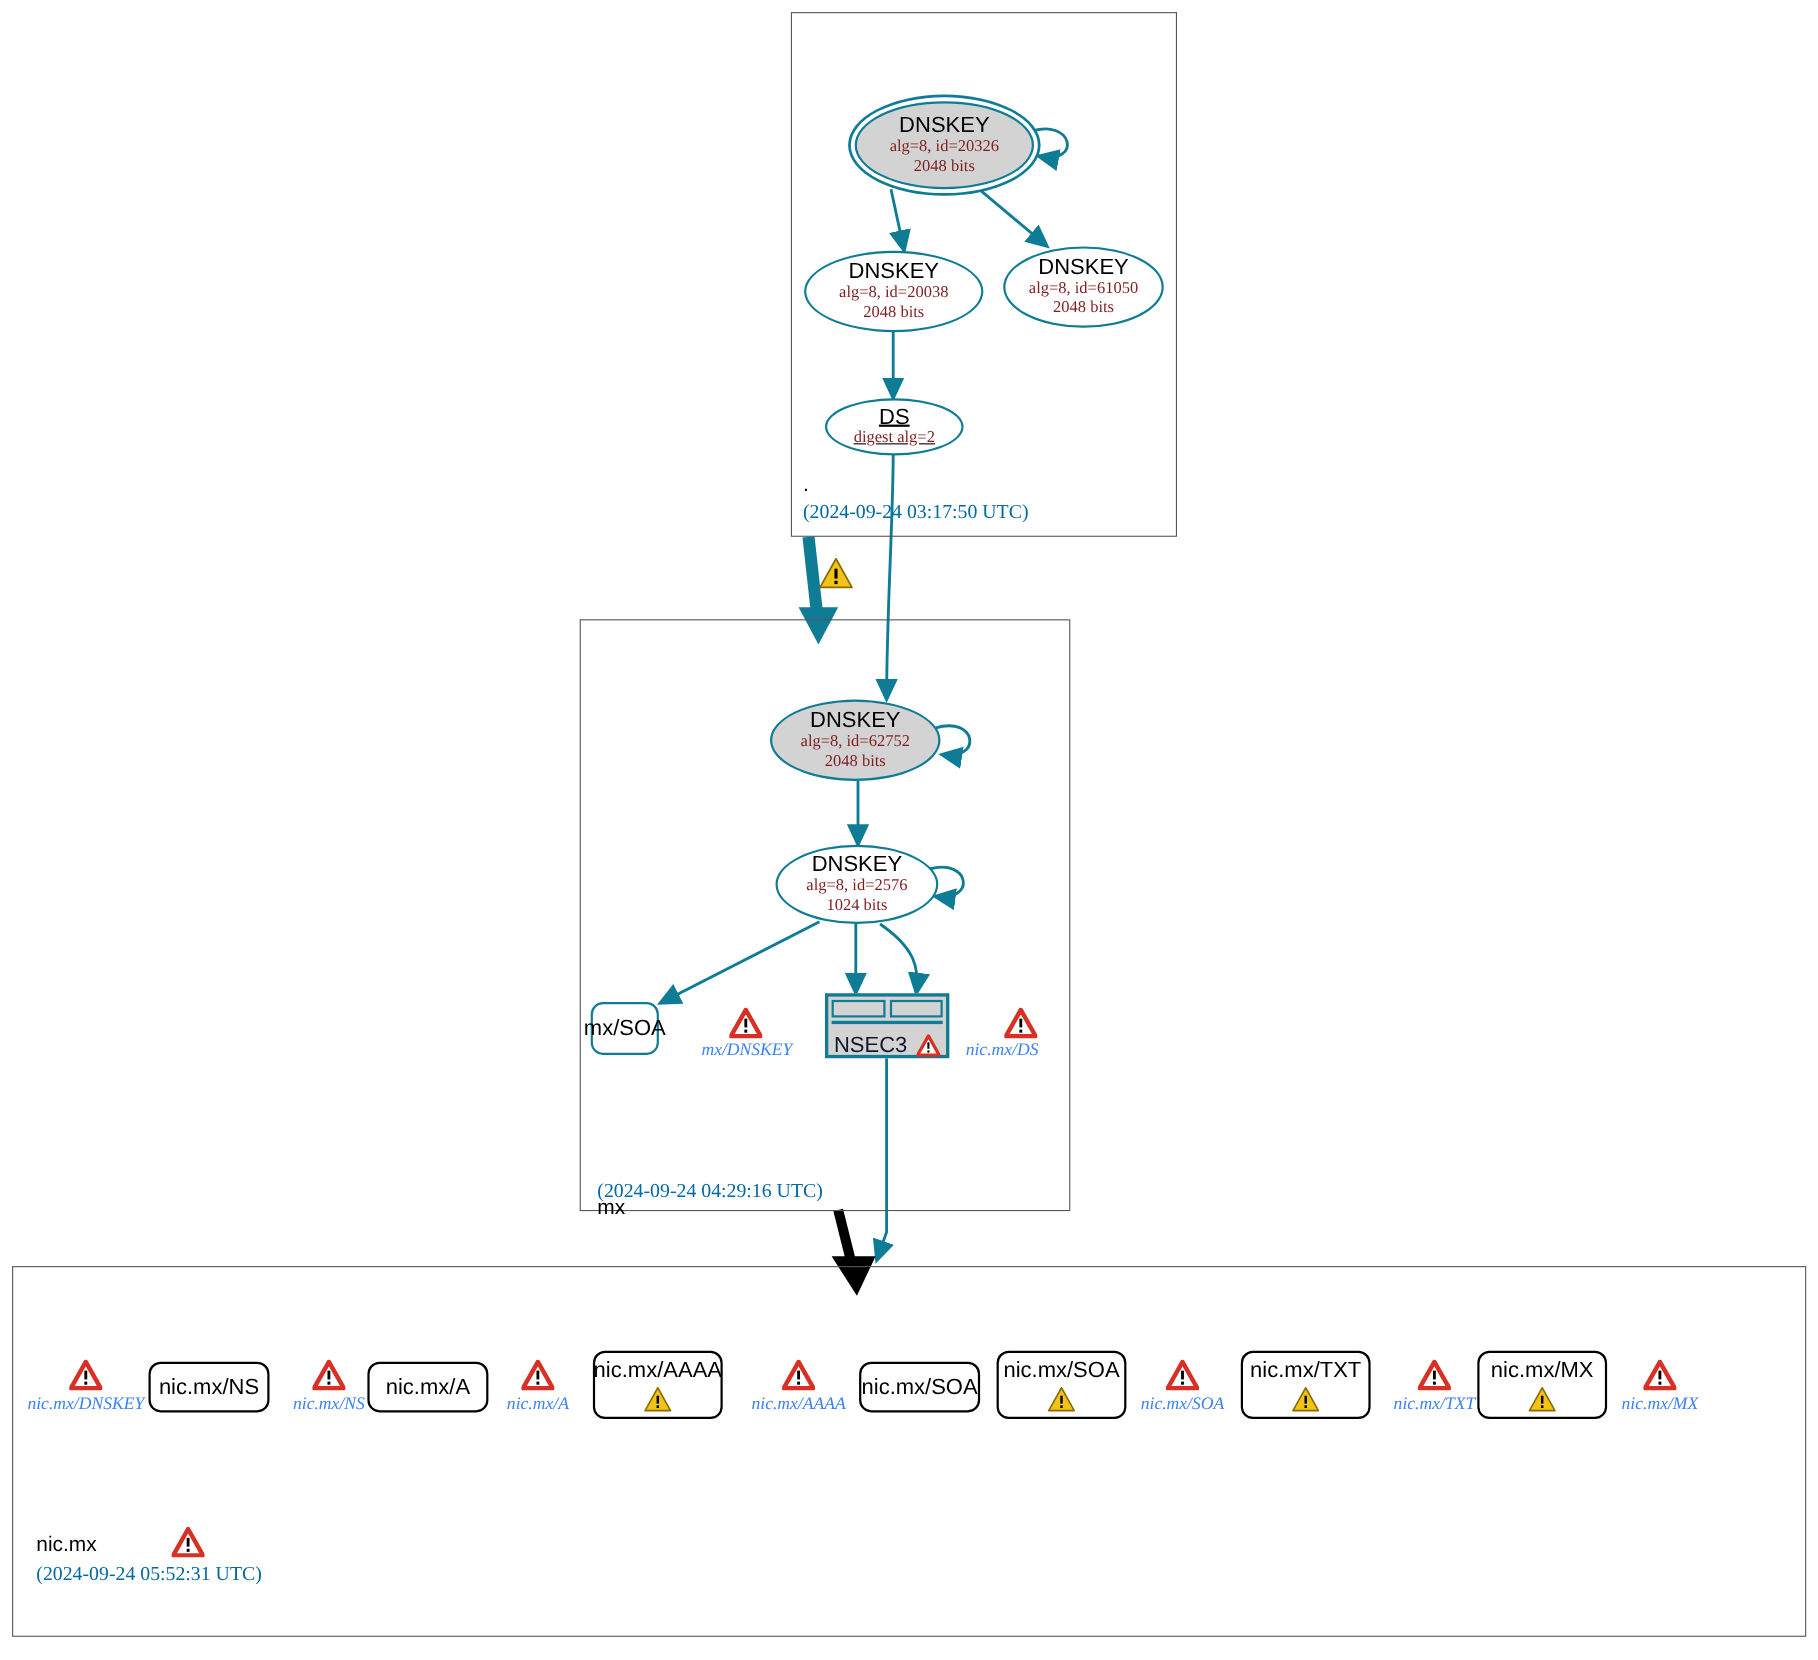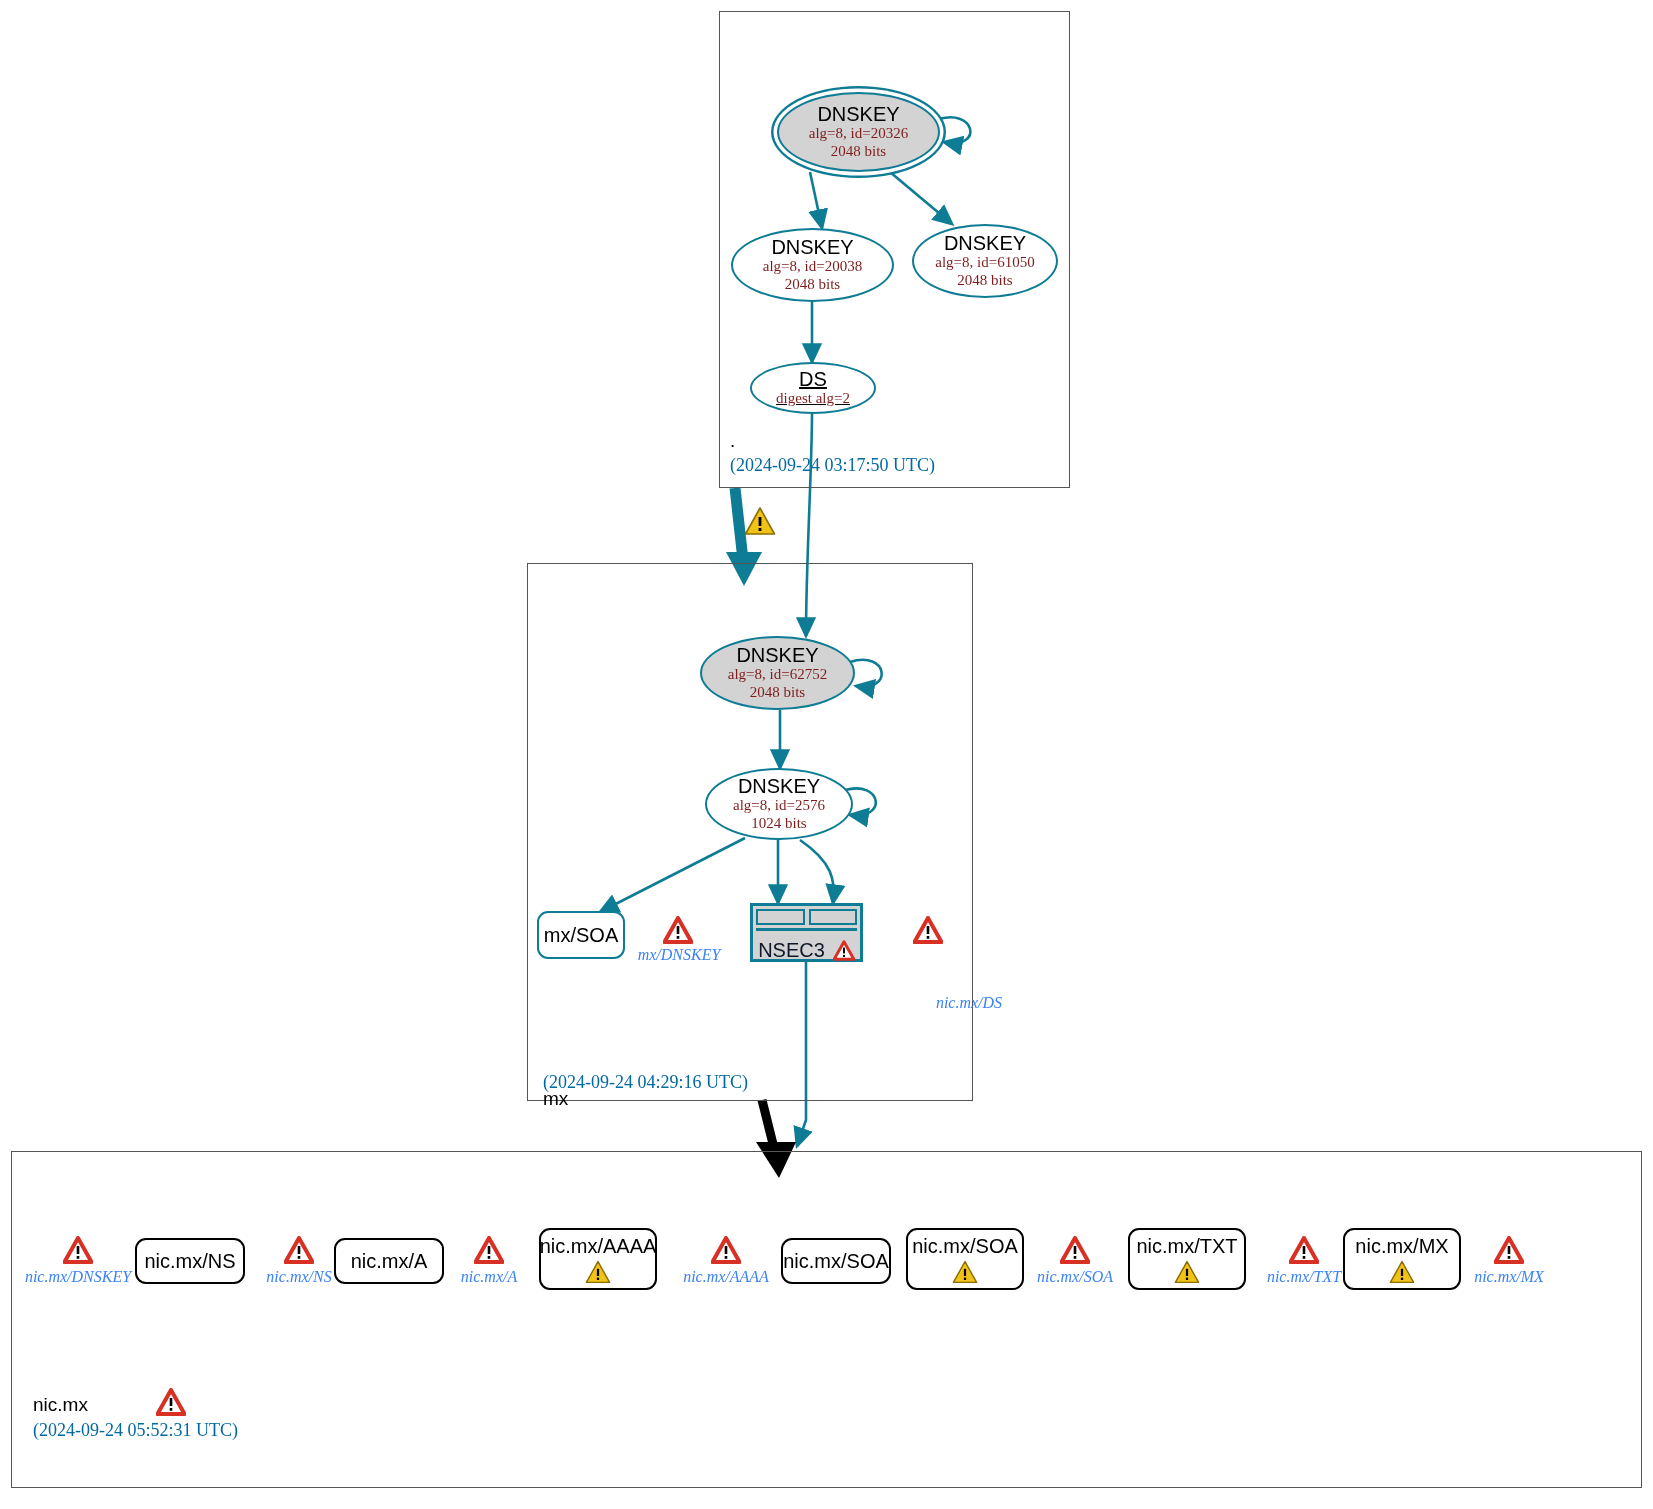--- a/index.html
+++ b/index.html
@@ -128,21 +128,21 @@
     <div class="keysub">alg=8, id=62752</div>
     <div class="keysub">2048 bits</div>
   </div>
 
   <div class="node ellipse" style="left:705px;top:768px;width:148px;height:72px;">
     <div class="keytitle">DNSKEY</div>
     <div class="keysub">alg=8, id=2576</div>
     <div class="keysub">1024 bits</div>
   </div>
 
-  <div class="node rrset" style="left:537px;top:911px;width:88px;height:48px;">
+  <div class="node rrset" style="left:537px;top:911px;width:62px;height:48px;">
     <span>mx/SOA</span>
   </div>
 
   <div class="tri" style="left:663px;top:916px;">
     <svg width="30" height="28" viewBox="0 0 30 28">
       <path d="M15,2 L28.5,26 L1.5,26 Z" fill="#ffffff" stroke="#d93025" stroke-width="4" stroke-linejoin="round"></path>
       <rect x="13.7" y="10" width="2.6" height="8" fill="#000"></rect>
       <rect x="13.7" y="20" width="2.6" height="2.8" fill="#000"></rect>
     </svg>
   </div>
@@ -163,21 +163,21 @@
     </div>
   </div>
 
   <div class="tri" style="left:913px;top:916px;">
     <svg width="30" height="28" viewBox="0 0 30 28">
       <path d="M15,2 L28.5,26 L1.5,26 Z" fill="#ffffff" stroke="#d93025" stroke-width="4" stroke-linejoin="round"></path>
       <rect x="13.7" y="10" width="2.6" height="8" fill="#000"></rect>
       <rect x="13.7" y="20" width="2.6" height="2.8" fill="#000"></rect>
     </svg>
   </div>
-  <div class="errlabel" style="left:933px;top:946px;width:72px;margin-top:48px;">nic.mx/DS</div>
+  <div class="errlabel" style="left:875px;top:946px;width:72px;">nic.mx/DS</div>
 
   <div class="zonebox" style="left:11px;top:1151px;width:1631px;height:337px;"></div>
   <div class="zonelabel" style="left:33px;top:1394px;">nic.mx</div>
   <div class="zonetime" style="left:33px;top:1420px;">(2024-09-24 05:52:31 UTC)</div>
   <div class="tri" style="left:156px;top:1388px;">
     <svg width="30" height="28" viewBox="0 0 30 28">
       <path d="M15,2 L28.5,26 L1.5,26 Z" fill="#ffffff" stroke="#d93025" stroke-width="4" stroke-linejoin="round"></path>
       <rect x="13.7" y="10" width="2.6" height="8" fill="#000"></rect>
       <rect x="13.7" y="20" width="2.6" height="2.8" fill="#000"></rect>
     </svg>

